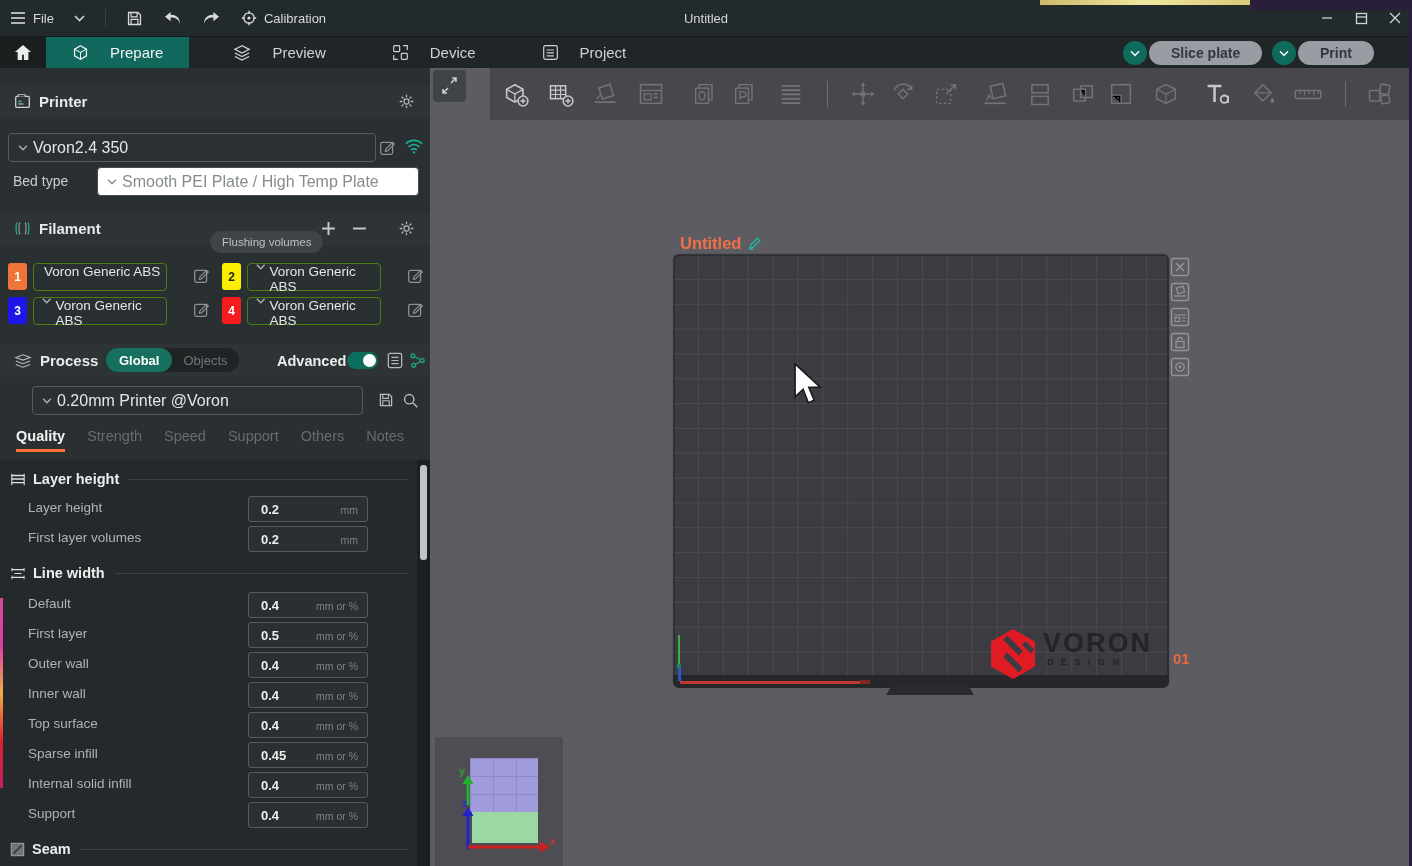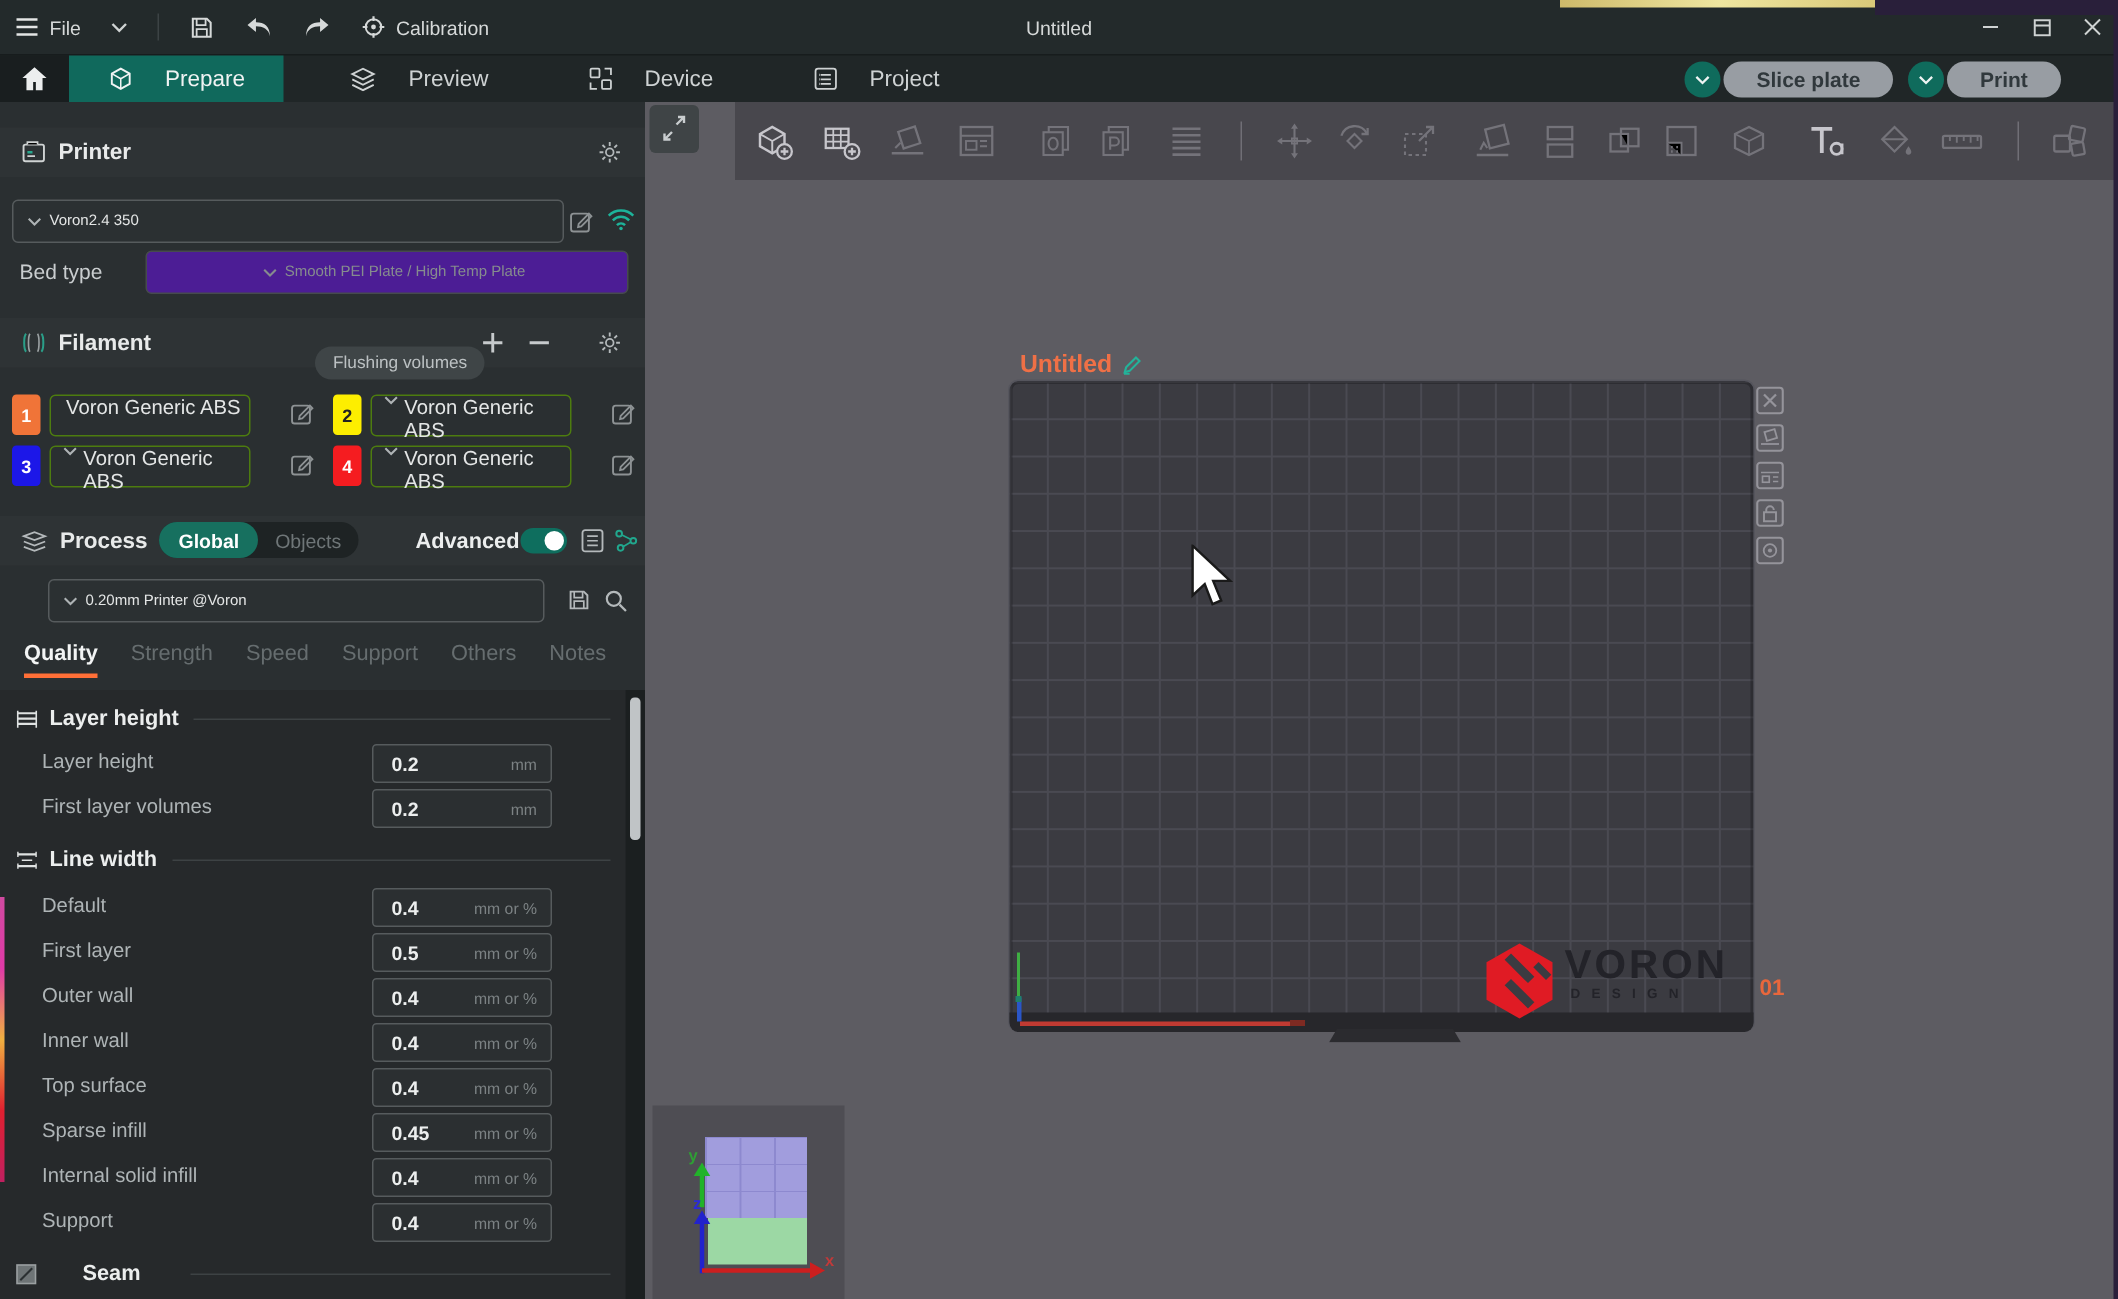--- a/index.html
+++ b/index.html
@@ -22,23 +22,23 @@
   .main-tab{display:flex;align-items:center;gap:21px;padding:0 26px;font-size:15px;color:#ced2d3;}
   .main-tab.active{background:#10695c;color:#f0f3f3;}
   .split-btn{position:absolute;top:4px;height:24px;display:flex;align-items:center;}
   .split-chev{width:24px;height:24px;border-radius:12px;background:#0f6b5c;display:flex;align-items:center;justify-content:center;margin-right:2px;}
   .split-pill{height:24px;border-radius:12px;background:#989da3;color:#30383c;font-size:14px;font-weight:bold;display:flex;align-items:center;justify-content:center;padding:0 22px;}
 
   
   #sidebar{left:0;top:68px;width:430px;height:798px;background:#2a2f31;}
   .sec-head{position:absolute;left:0;width:430px;height:33px;display:flex;align-items:center;background:#2e3335;}
   .sec-title{font-size:15px;font-weight:bold;color:#e8eaea;margin-left:8px;}
-  .combo{position:absolute;height:29px;border:1px solid #565b5d;border-radius:4px;display:flex;align-items:center;background:#2b3032;color:#e4e6e6;font-size:10px;}
+  .combo{position:absolute;height:29px;border:1px solid #565b5d;border-radius:4px;display:flex;align-items:center;background:#2b3032;color:#e4e6e6;font-size:16px;}
   .combo .chev{margin:0 5px 0 9px;}
-  .combo-gray{background:#4c1d95;border:1px solid #464b4d;color:#868c8e;justify-content:center;}
+  .combo-gray{background:#ffffff;border:1px solid #464b4d;color:#868c8e;}
   .lbl{font-size:14px;color:#c9cdcf;}
   .chip{position:absolute;width:19px;height:27px;border-radius:3px;display:flex;align-items:center;justify-content:center;font-size:12px;font-weight:bold;}
   .fcombo{position:absolute;width:134px;height:28px;border:1px solid #4d7c0f;border-radius:4px;display:flex;align-items:flex-start;font-size:13.5px;color:#e4e6e6;}
   .editic{position:absolute;width:17px;height:17px;color:#8d9294;}
   .pill-small{position:absolute;height:22px;border-radius:11px;background:#3f4547;border:1px solid #50565 8;color:#bcc1c3;font-size:11.5px;display:flex;align-items:center;padding:0 12px;}
   .seg{position:absolute;height:24px;background:#1e2324;border-radius:12px;display:flex;align-items:center;}
   .seg-on{height:24px;border-radius:12px;background:#17705f;color:#fff;font-size:13px;font-weight:bold;display:flex;align-items:center;padding:0 13px;}
   .seg-off{color:#6f7678;font-size:13px;padding:0 11px;}
   .toggle{position:absolute;width:31px;height:17px;border-radius:9px;background:#0e6e5e;}
   .toggle::after{content:"";position:absolute;right:2px;top:2px;width:13px;height:13px;border-radius:50%;background:#fff;}
@@ -444,21 +444,21 @@
       </div>
     </div>
     <div class="prow" style="top:732px;">
       <span class="plabel">Support</span>
       <div class="pinput">
         <span class="pval">0.4</span>
         <span class="punit">mm or %</span>
       </div>
     </div>
 
-    <div class="psec" style="top:768px;gap:23px;">
+    <div class="psec" style="top:768px;">
       <svg style="margin-left:10px" width="15" height="15" viewBox="0 0 17 17">
           <rect x="1.5" y="1.5" width="14" height="14" fill="#6e7476" stroke="#9ba0a2" stroke-width="1.2"></rect>
           <path d="M4 13L13 4" stroke="#2b3032" stroke-width="1.6"></path>
         </svg>
       <span class="t">Seam</span>
         <div class="line"></div>
     </div>
 
     <div id="scrolltrack">
       <div id="scrollthumb"></div>

